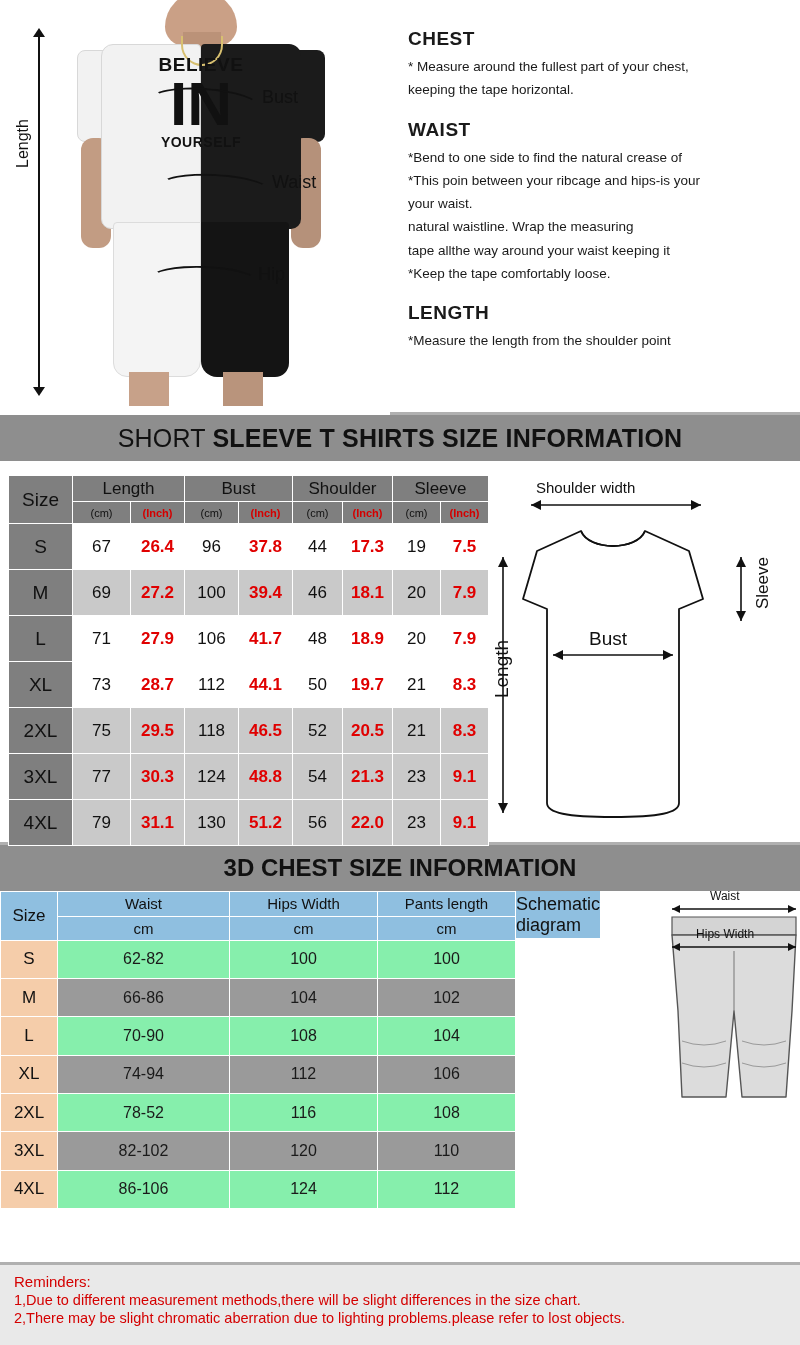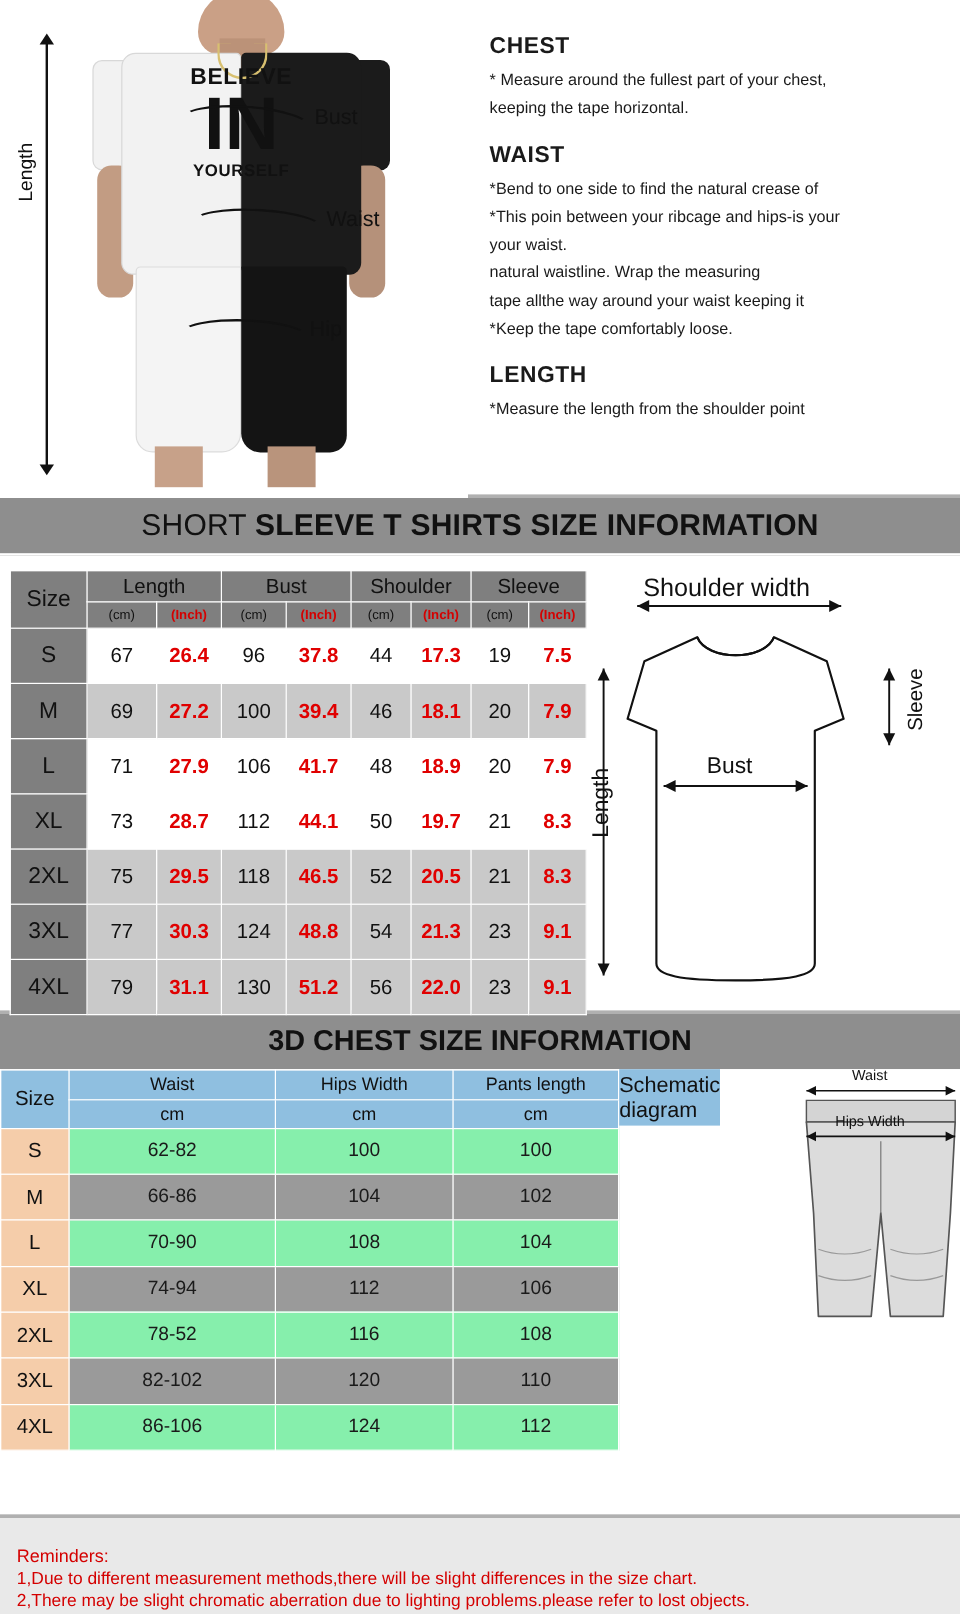--- a/index.html
+++ b/index.html
@@ -203,26 +203,26 @@
     background:#8fbfe0; height:47px; display:flex; align-items:center; justify-content:center;
     font-size:18px; color:#111;
   }
   .schem-body { position:relative; flex:1; background:#ffffff; }
   .pants-right { flex:1; display:flex; flex-direction:row; }
 
   
   .reminder {
     position:absolute; left:0; bottom:0; width:800px; height:83px;
     background:#e9e9e9; border-top:3px solid #b0b0b0;
-    padding:24px 10px 0 14px;
+    padding:8px 10px 0 14px;
   }
   .reminder .rh { color:#d40000; font-size:15px; margin:0 0 2px 0; }
   .reminder .rl { color:#d40000; font-size:14.5px; margin:0 0 2px 0; }
 
-  .lbl { position:absolute; font-size:21px; color:#111; }
+  .lbl { position:absolute; font-size:15px; color:#111; }
 </style>
 </head>
 <body>
 
 <div class="top-section">
 
   <div class="photo-area">
     <div class="model">
       <div class="head"></div>
       <div class="neck"></div>

